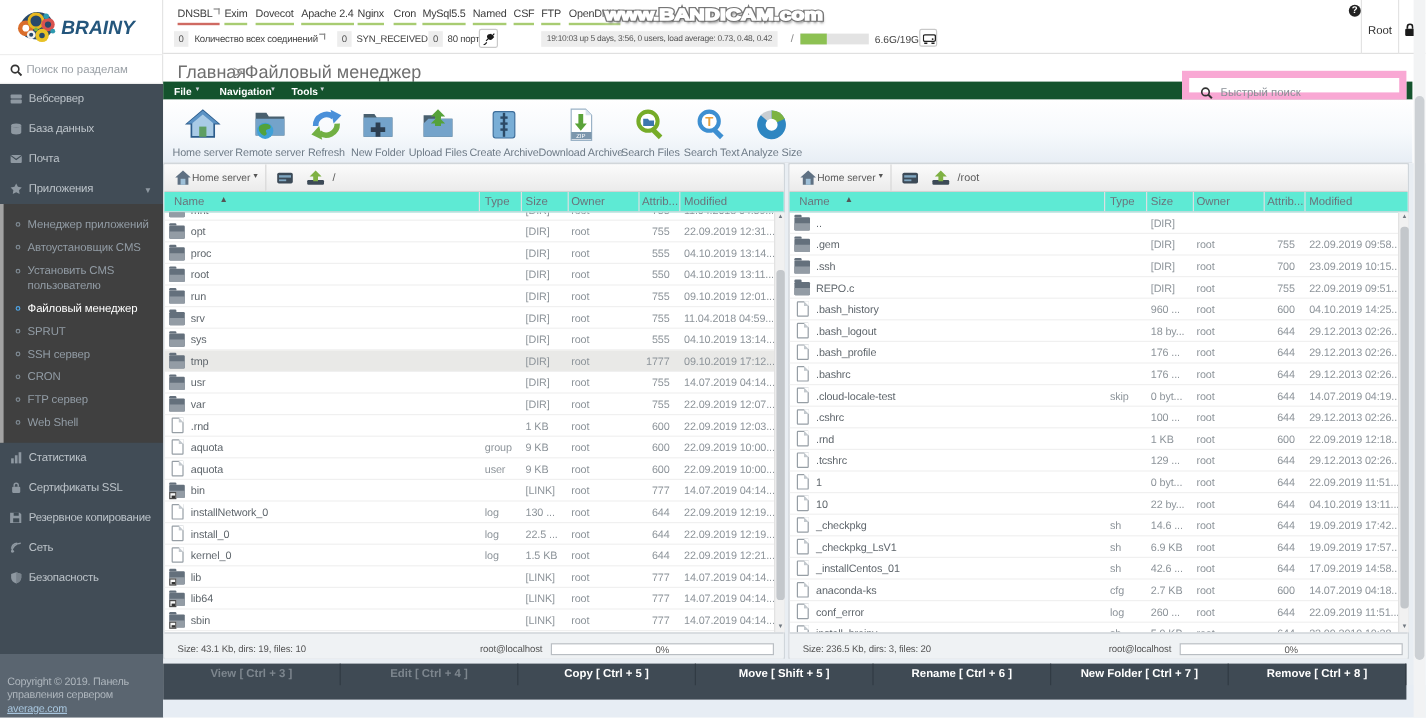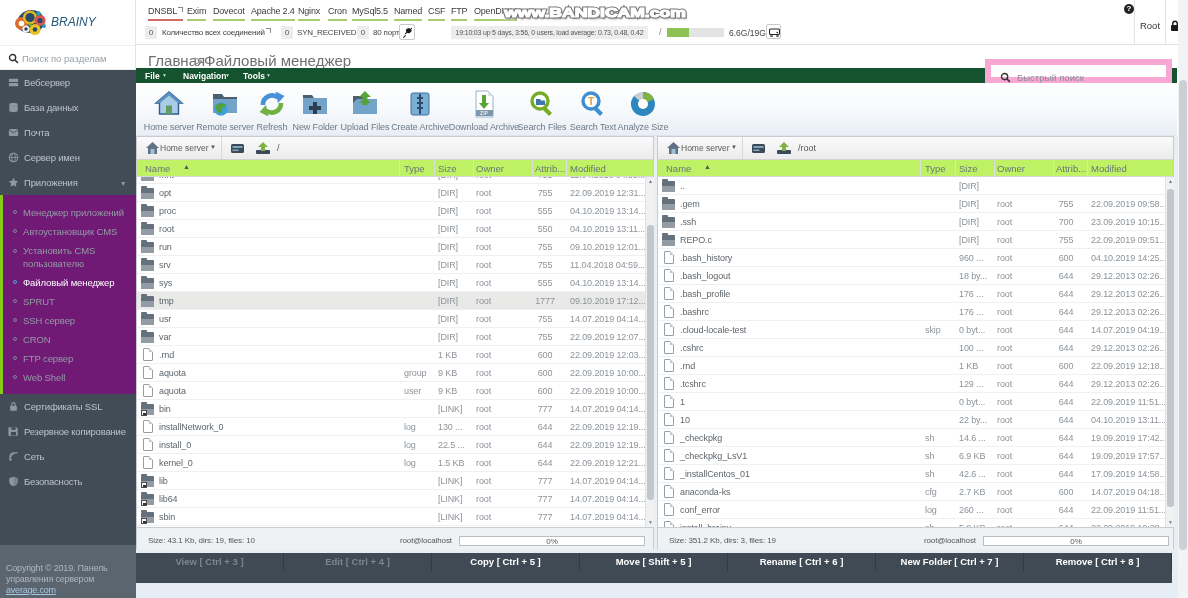--- a/index.html
+++ b/index.html
@@ -4,28 +4,28 @@
 *{margin:0;padding:0;box-sizing:border-box}
 html,body{width:1188px;height:598px;overflow:hidden;font-family:"Liberation Sans",sans-serif;background:#fff}
 #stage{position:relative;width:1188px;height:598px;overflow:hidden}
 .abs{position:absolute}
 
 
 #sidebar{left:0;top:0;width:136px;height:598px;background:#414c56}
 #sbfootbg{left:0;top:545px;width:136px;height:53px;background:#5a6570}
 #logo{left:0;top:0;width:136px;height:45px;background:#fff;border-right:1px solid #e4e4e4}
 #logo svg{position:absolute;left:14px;top:8px}
-#logoText{position:absolute;left:51px;top:15px;font-size:12px;font-weight:normal;font-style:italic;color:#24567c}
+#logoText{position:absolute;left:51px;top:15px;font-size:16px;font-weight:bold;font-style:italic;color:#24567c}
 #sbSearch{left:0;top:45px;width:136px;height:25px;background:#fff;border-right:1px solid #e4e4e4;border-bottom:1px solid #ececec;border-top:1px solid #eee}
 #sbSearch .mag{position:absolute;left:8px;top:7px}
 #sbSearch .ph{position:absolute;left:22px;top:7px;font-size:9.5px;color:#9aa0a6}
 .mi{position:relative;height:25px;color:#bcc3c9;font-size:9.5px;line-height:25px;padding-left:24px;white-space:nowrap;letter-spacing:-.2px}
 .mi svg{position:absolute;left:8px;top:7px}
 .mi .chev{position:absolute;right:11px;top:1px;font-size:8px;color:#8e98a1}
-#submenu{background:#701a75;border-left:3px solid #84cc16;padding:8px 0 7px 0}
+#submenu{background:#404040;border-left:3px solid #a3a3a3;padding:8px 0 7px 0}
 .smi{position:relative;color:#929ca5;font-size:9.5px;line-height:19px;padding-left:20px;white-space:nowrap;letter-spacing:-.1px}
 .smi .bull{position:absolute;left:10px;top:7px;width:4px;height:4px;border:1px solid #7e8992;border-radius:50%}
 .smi.active{color:#fff}
 .smi.active .bull{border-color:#4fa3e3}
 .smi.two{line-height:13px;padding-top:3px;padding-bottom:3px}
 #sbfoot{position:absolute;left:6px;top:563px;color:#aeb6bd;font-size:9px;line-height:11px;letter-spacing:-.2px}
 #sbfoot a{color:#a8c6de;text-decoration:underline}
 
 
 #header{left:136px;top:0;width:1052px;height:45px;background:#fff;border-bottom:1px solid #e0e0e0}
@@ -79,39 +79,39 @@
 #lp{left:0;width:518px}
 #rp{left:521px;width:517px}
 .pathbar{position:absolute;left:0;top:0;width:100%;height:23px;background:linear-gradient(#fbfbfb,#ebebeb);border-bottom:1px solid #d2d2d2}
 .pathbar .hm{position:absolute;left:8px;top:4px}
 .pathbar .hs{position:absolute;left:23px;top:6px;font-size:8.5px;color:#5a5a5a}
 .pathbar .cv{position:absolute;left:73px;top:7px;font-size:6px;color:#555}
 .pathbar .sep{position:absolute;left:84px;top:0;width:1px;height:22px;background:#d8d8d8}
 .pathbar .dr{position:absolute;left:93px;top:5px}
 .pathbar .up{position:absolute;left:118px;top:4px}
 .pathbar .pth{position:absolute;left:140px;top:6px;font-size:9px;color:#5a5a5a}
-.thead{position:absolute;left:0;top:23px;width:100%;height:17px;background:#bef264;border-bottom:1px solid #d5d9dc;font-size:9.5px;color:#6a737b}
+.thead{position:absolute;left:0;top:23px;width:100%;height:17px;background:#5eead4;border-bottom:1px solid #d5d9dc;font-size:9.5px;color:#6a737b}
 .thead span{position:absolute;top:3px}
 .thead .cb{position:absolute;top:0;width:1px;height:16px;background:#dcdfe2}
 .rows{position:absolute;left:0;top:40px;width:100%;height:350px;overflow:hidden}
 .tr{position:relative;height:18px;border-bottom:1px solid #f0f0f0;font-size:9px;color:#8d949a;white-space:nowrap;letter-spacing:-.1px}
 .tr span{position:absolute;top:4px}
 .tr .nm{color:#5f666c}
 .tr.hl{background:#e9e9e7}
 .tr.cut{margin-top:-11px}
 .ic{position:absolute;left:4px;top:3px;width:13px;height:11px}
 .fo .ic{background:#64707c;border-radius:1px}
 .fo .ic::before{content:"";position:absolute;left:0;top:-2px;width:6px;height:2px;background:#64707c;border-radius:1px 1px 0 0}
 .fo .ic::after{content:"";position:absolute;left:0;bottom:0;width:13px;height:6px;background:#939ca5;border-radius:0 0 1px 1px}
 .fl .ic i{position:absolute;left:0;bottom:-1px;width:6px;height:6px;background:#f8f8f8;border:1px solid #4a4a4a;font-style:normal;z-index:2}
 .fl .ic i::before{content:"";position:absolute;left:1px;top:2px;width:3px;height:2px;background:#333}
 .fi .ic{width:10px;height:13px;top:2px;left:6px;background:#fff;border:1px solid #969ea5;border-radius:1px}
 .fi .ic::before{content:"";position:absolute;right:-1px;top:-1px;border-style:solid;border-width:0 4px 4px 0;border-color:#fff #fff #c3c9ce #c3c9ce}
 .nm{left:22px}
-.t1{left:267px}.s1{left:301px}.o1{left:339px}.a1{left:395px;width:26px;text-align:center}.m1{left:433px}
+.t1{left:267px}.s1{left:301px}.o1{left:339px}.a1{left:395px;width:26px;text-align:right}.m1{left:433px}
 .sb{position:absolute;top:40px;width:9px;height:350px;background:#f1f1f1;border-left:1px solid #e2e2e2}
 #lp .sb{left:508px}
 #rp .sb{left:507px}
 .sb .ar{position:absolute;left:0;width:9px;height:9px;font-size:5px;color:#707880;text-align:center;line-height:9px}
 .sb .thumb{position:absolute;left:1px;width:7px;background:#c3c7cb;border-radius:3px}
 .status{position:absolute;left:0;top:390px;width:100%;height:22px;background:#eff2f4;border-top:1px solid #c9ced3;font-size:8px;color:#555;letter-spacing:-.1px}
 .status .sz{position:absolute;left:11px;top:8px}
 .status .rh{position:absolute;top:8px}
 .status .pg{position:absolute;top:8px;height:10px;background:#fff;border:1px solid #b9bec3;font-size:8px;color:#555;text-align:center;line-height:9px}
 
@@ -161,38 +161,38 @@
         </svg>Вебсервер</div>
   <div class="mi"><svg width="11" height="11" viewBox="0 0 13 13">
           <ellipse cx="6.5" cy="3" rx="5" ry="2" fill="#8e98a1"></ellipse>
           <path d="M1.5 3v7c0 1.1 2.2 2 5 2s5-.9 5-2V3c0 1.1-2.2 2-5 2s-5-.9-5-2z" fill="#8e98a1"></path>
         </svg>База данных</div>
   <div class="mi"><svg width="11" height="11" viewBox="0 0 13 13">
           <rect x="1" y="2.5" width="11" height="8" rx="1" fill="#8e98a1"></rect>
           <path d="M1 3l5.5 4L12 3" stroke="#3e4a53" stroke-width="1" fill="none"></path>
         </svg>Почта</div>
   <div class="mi"><svg width="11" height="11" viewBox="0 0 13 13">
-          <circle cx="6.5" cy="6.5" r="5" fill="none" stroke="#8e98a1" stroke-width="1.3"></circle>
-          <ellipse cx="6.5" cy="6.5" rx="2.2" ry="5" fill="none" stroke="#8e98a1" stroke-width="1"></ellipse>
-          <line x1="1.5" y1="6.5" x2="11.5" y2="6.5" stroke="#8e98a1" stroke-width="1"></line>
-        </svg>Сервер имен</div>
-  <div class="mi"><svg width="11" height="11" viewBox="0 0 13 13">
           <path d="M6.5 1l1.7 3.4 3.8.6-2.7 2.7.6 3.8-3.4-1.8-3.4 1.8.6-3.8L1 5l3.8-.6z" fill="#8e98a1"></path>
         </svg>Приложения<span class="chev">▾</span></div>
   <div id="submenu">
     <div class="smi"><span class="bull"></span>Менеджер приложений</div>
     <div class="smi"><span class="bull"></span>Автоустановщик CMS</div>
     <div class="smi two"><span class="bull" style="top:8px"></span>Установить CMS<br>пользователю</div>
     <div class="smi active"><span class="bull"></span>Файловый менеджер</div>
     <div class="smi"><span class="bull"></span>SPRUT</div>
     <div class="smi"><span class="bull"></span>SSH сервер</div>
     <div class="smi"><span class="bull"></span>CRON</div>
     <div class="smi"><span class="bull"></span>FTP сервер</div>
     <div class="smi"><span class="bull"></span>Web Shell</div>
   </div>
+  <div class="mi"><svg width="11" height="11" viewBox="0 0 13 13">
+          <rect x="1.5" y="7" width="2.6" height="5" fill="#8e98a1"></rect>
+          <rect x="5.2" y="4" width="2.6" height="8" fill="#8e98a1"></rect>
+          <rect x="8.9" y="1" width="2.6" height="11" fill="#8e98a1"></rect>
+        </svg>Статистика</div>
   <div class="mi"><svg width="11" height="11" viewBox="0 0 13 13">
           <rect x="2.5" y="5.5" width="8" height="6" rx="1" fill="#8e98a1"></rect>
           <path d="M4.5 5.5V4a2 2 0 0 1 4 0v1.5" fill="none" stroke="#8e98a1" stroke-width="1.4"></path>
         </svg>Сертификаты SSL</div>
   <div class="mi"><svg width="11" height="11" viewBox="0 0 13 13">
           <path d="M2 1.5h8l1.5 1.5v8.5h-11v-10z" fill="#8e98a1"></path>
           <rect x="4" y="1.5" width="5" height="3" fill="#3e4a53"></rect>
           <rect x="3.5" y="7" width="6" height="4" fill="#3e4a53"></rect>
         </svg>Резервное копирование</div>
   <div class="mi"><svg width="11" height="11" viewBox="0 0 13 13">
@@ -795,21 +795,21 @@
             <span class="a1">644</span>
             <span class="m1">22.09.2019 10:28...</span>
           </div>
     </div>
     <div class="sb">
           <span class="ar" style="top:0">▲</span>
           <span class="thumb" style="top:12px;height:318px"></span>
           <span class="ar" style="top:341px">▼</span>
         </div>
     <div class="status">
-      <span class="sz">Size: 351.2 Kb, dirs: 3, files: 19</span>
+      <span class="sz">Size: 236.5 Kb, dirs: 3, files: 20</span>
       <span class="rh" style="left:255px;width:63px;text-align:right">root@localhost</span>
       <span class="pg" style="left:325px;width:186px">0%</span>
     </div>
   </div>
   <div id="btnbar" class="abs" style="left:0;top:417px;width:1036px">
     <span class="bb dis" style="left:0;width:148px">View [ Ctrl + 3 ]</span>
     <span class="bb dis" style="left:148px;width:148px">Edit [ Ctrl + 4 ]</span>
     <span class="bb" style="left:296px;width:148px">Copy [ Ctrl + 5 ]</span>
     <span class="bb" style="left:444px;width:148px">Move [ Shift + 5 ]</span>
     <span class="bb" style="left:592px;width:148px">Rename [ Ctrl + 6 ]</span>

